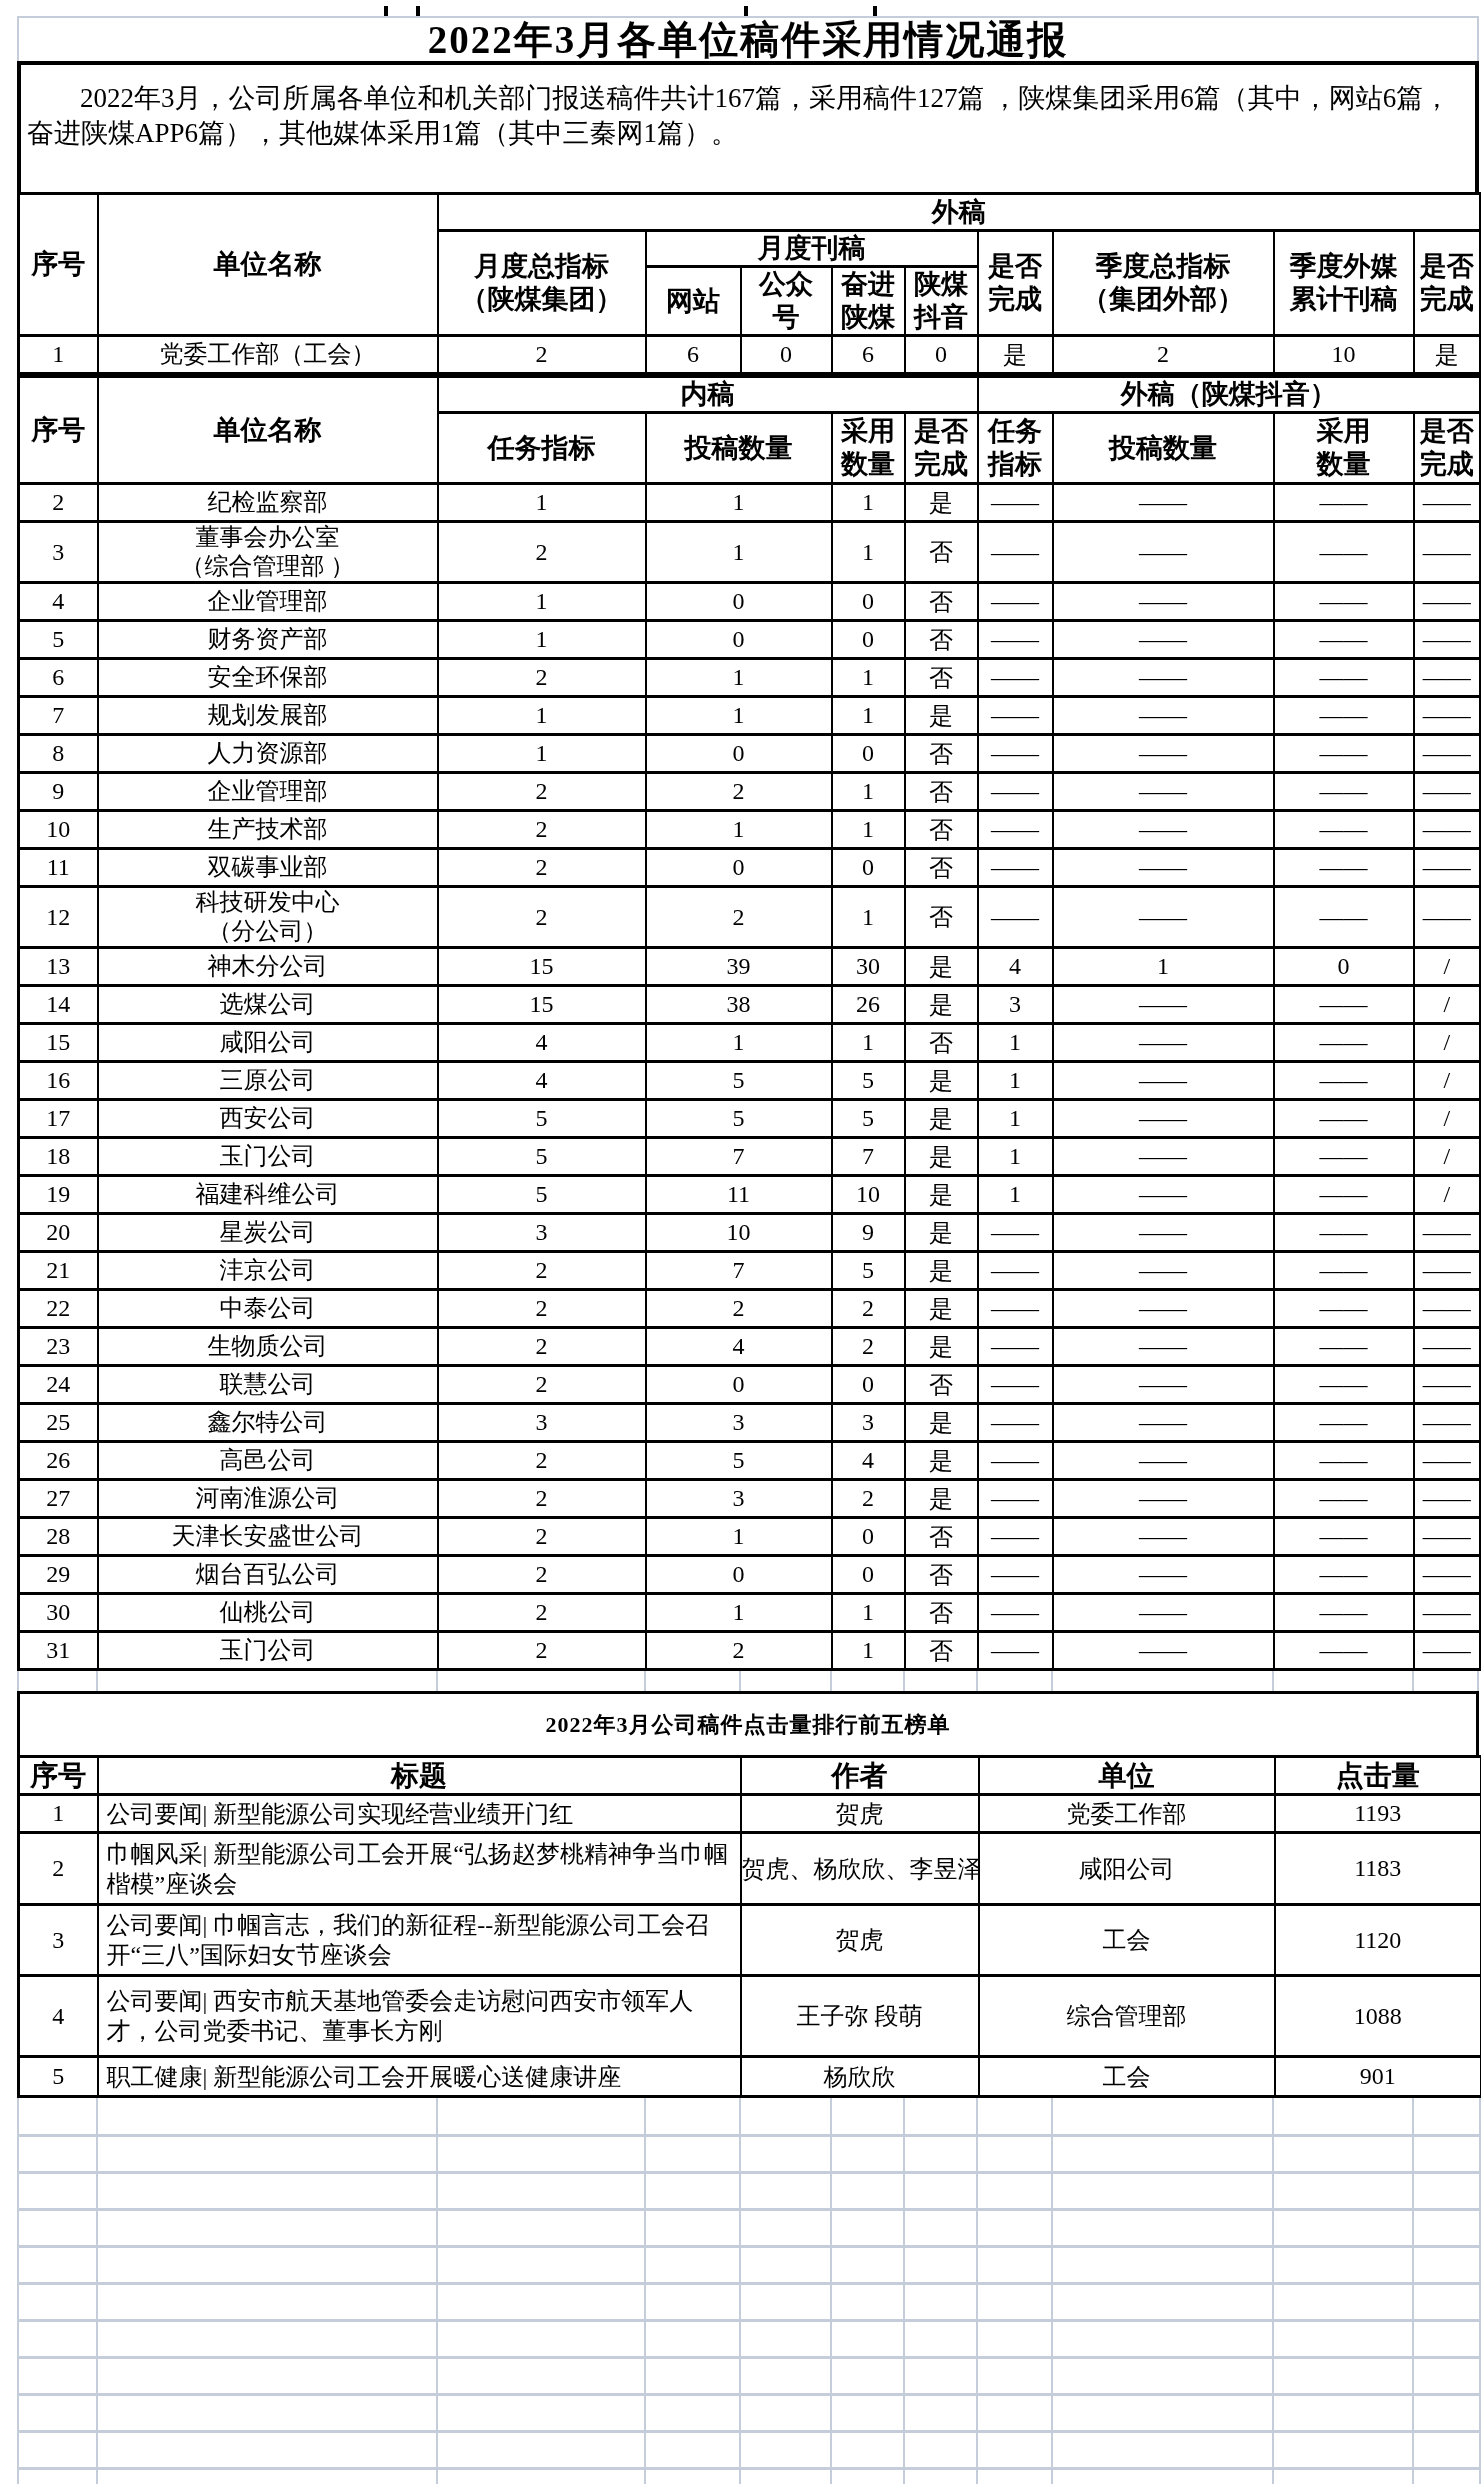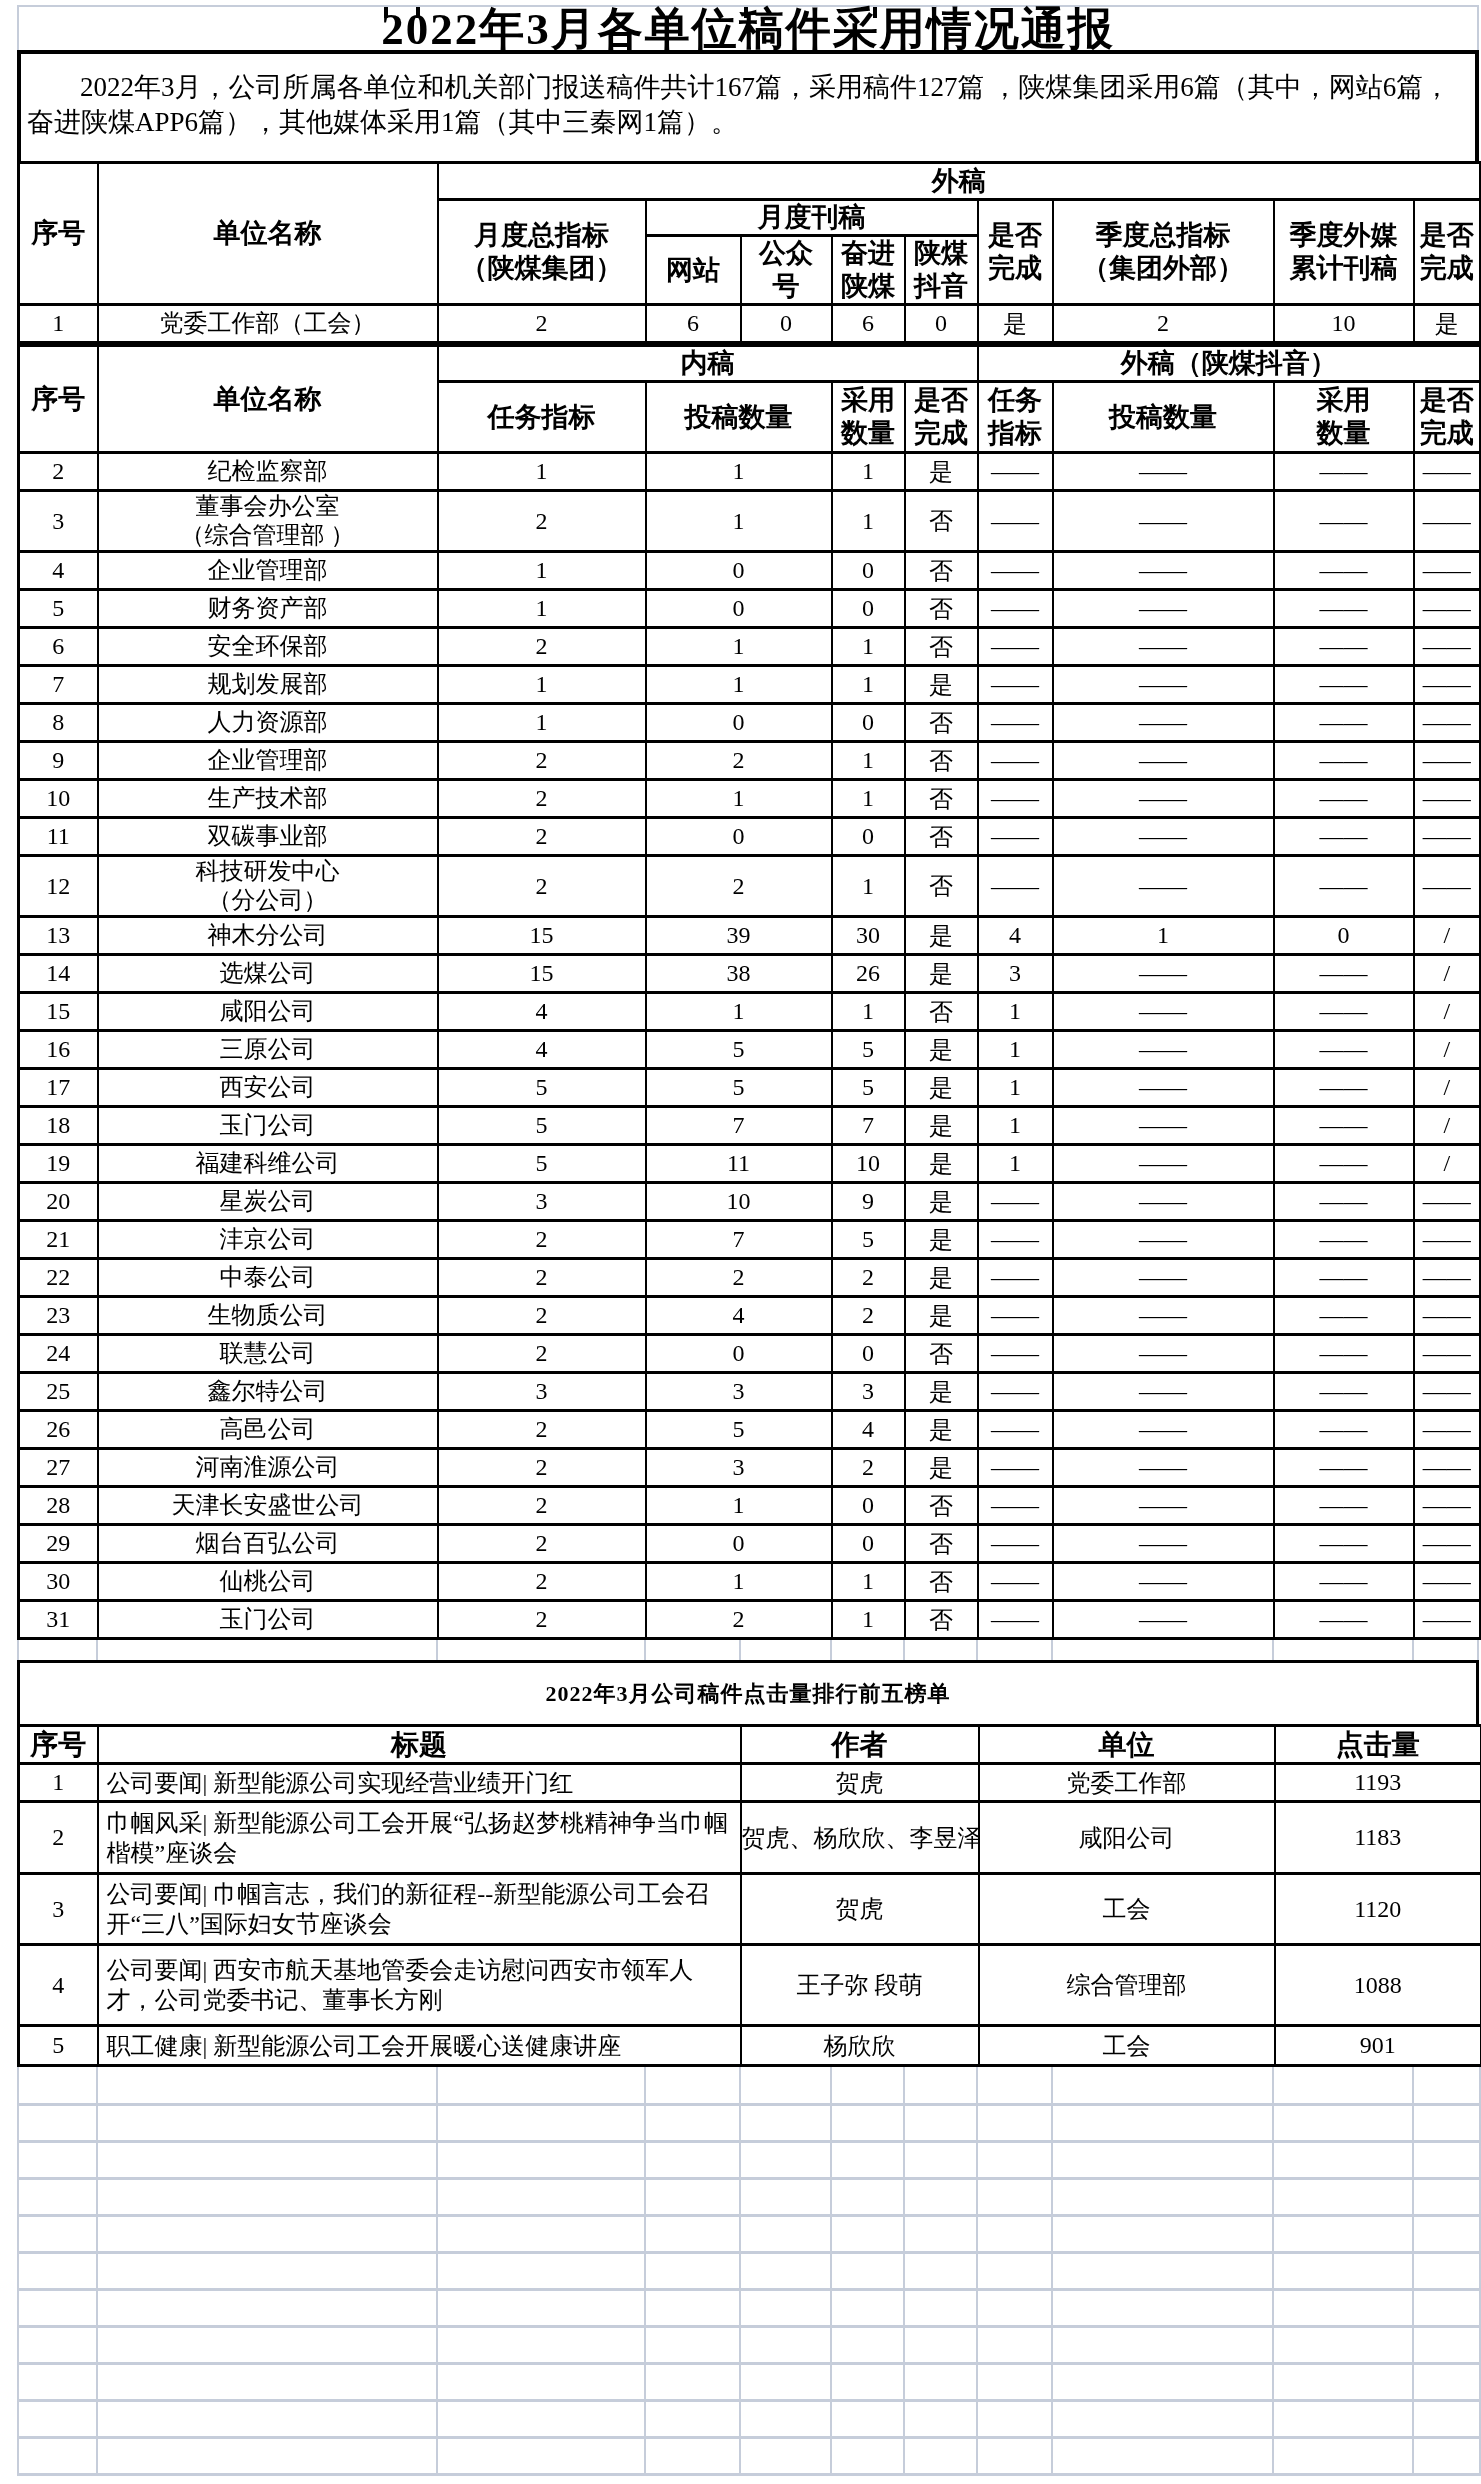--- a/index.html
+++ b/index.html
@@ -2,26 +2,26 @@
 <html><head>
 <meta charset="utf-8">
 <style>
   * { box-sizing: border-box; margin: 0; padding: 0; }
   html,body { width:1481px; height:2485px; background:#fff; position:relative;
     font-family:"Liberation Serif","DejaVu Serif",serif; color:#000; }
   .sheet { position:absolute; left:17px; top:0; width:1462px; }
 
   .tick { position:absolute; width:4px; height:12px; background:#000; top:6px; }
 
-  .title-row { margin-top:5px; height:45px;
+  .title-row { margin-top:16px; height:45px;
     border:2px solid #c6cdda; border-bottom:none;
     display:flex; align-items:center; justify-content:center;
-    font-size:45px; font-weight:bold; letter-spacing:2px; }
-
-  .intro { border:4px solid #000; border-bottom:none; height:111px;
+    font-size:39px; font-weight:bold; letter-spacing:2px; }
+
+  .intro { border:4px solid #000; border-bottom:none; height:131px;
     font-size:27px; line-height:35px; padding:16px 8px 0 6px;
     text-indent:53px; }
 
   table { border-collapse:collapse; table-layout:fixed; width:1462px; }
   table.dark { border:3px solid #000; }
   table.dark th, table.dark td {
     border:2px solid #000; border-top-width:3px; border-bottom-width:3px;
     vertical-align:middle; text-align:center; padding:0; overflow:hidden; }
   th { font-size:27px; font-weight:bold; line-height:33px; white-space:pre-line; }
   td.num { font-size:24px; }

